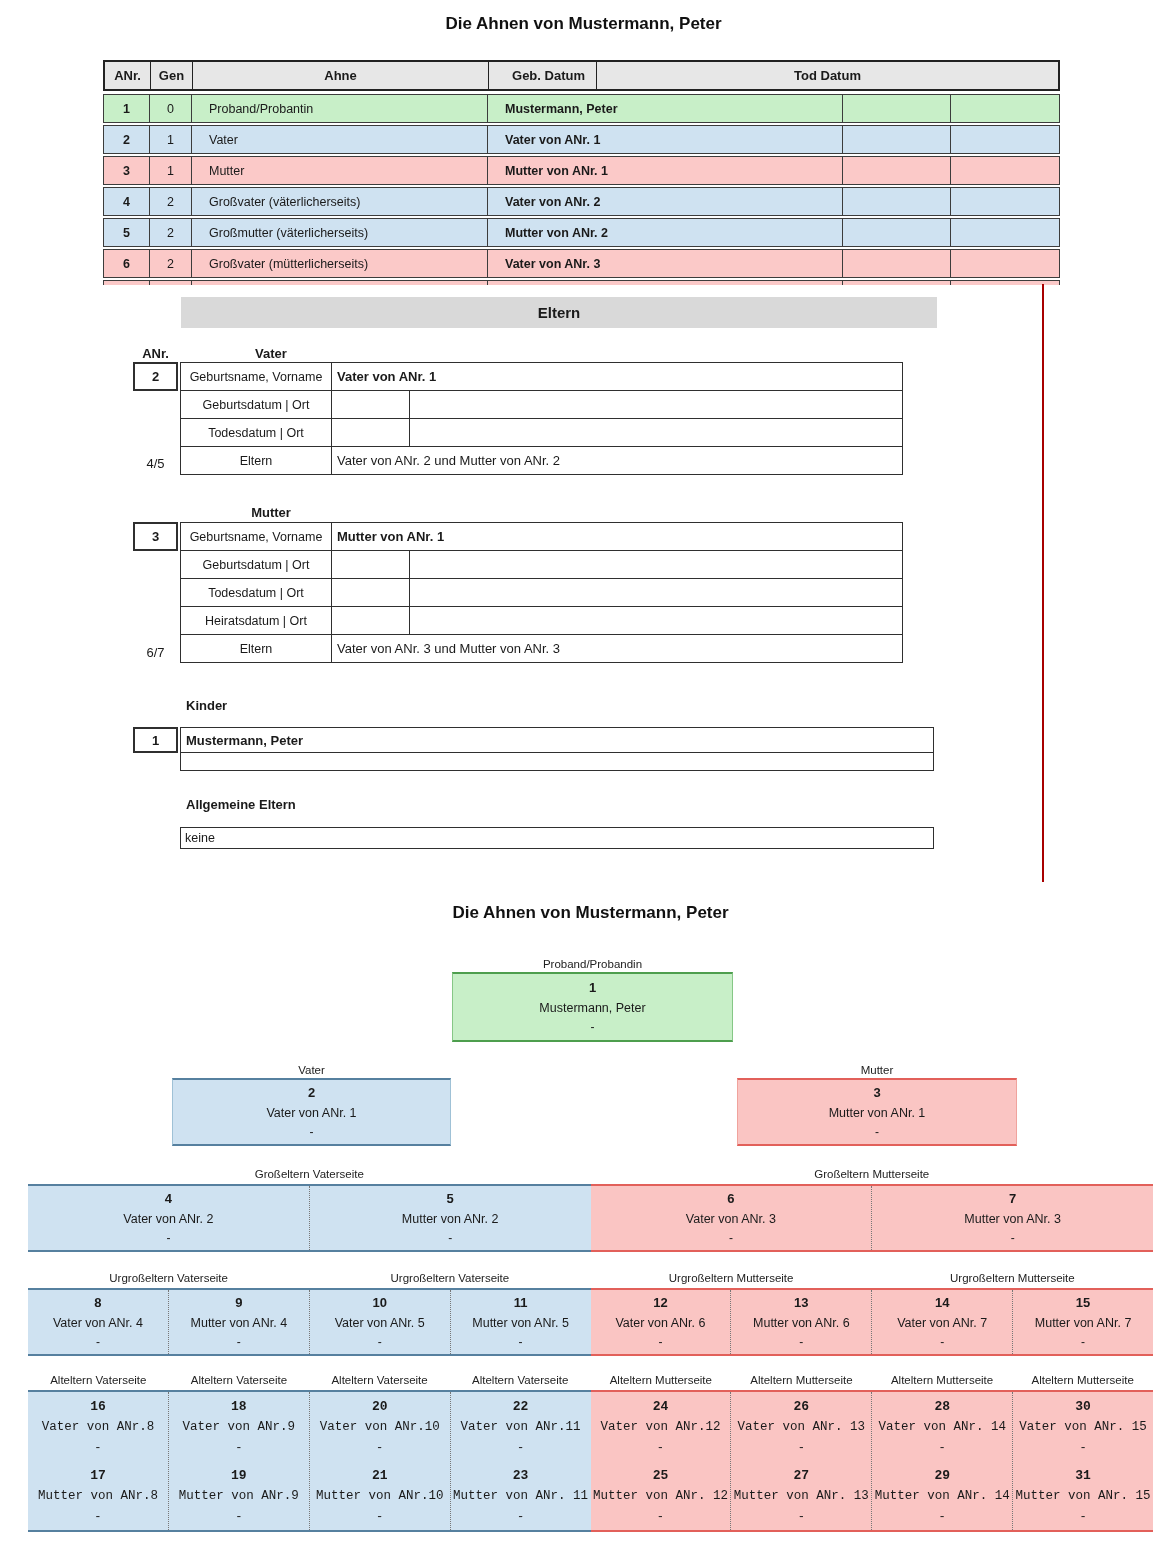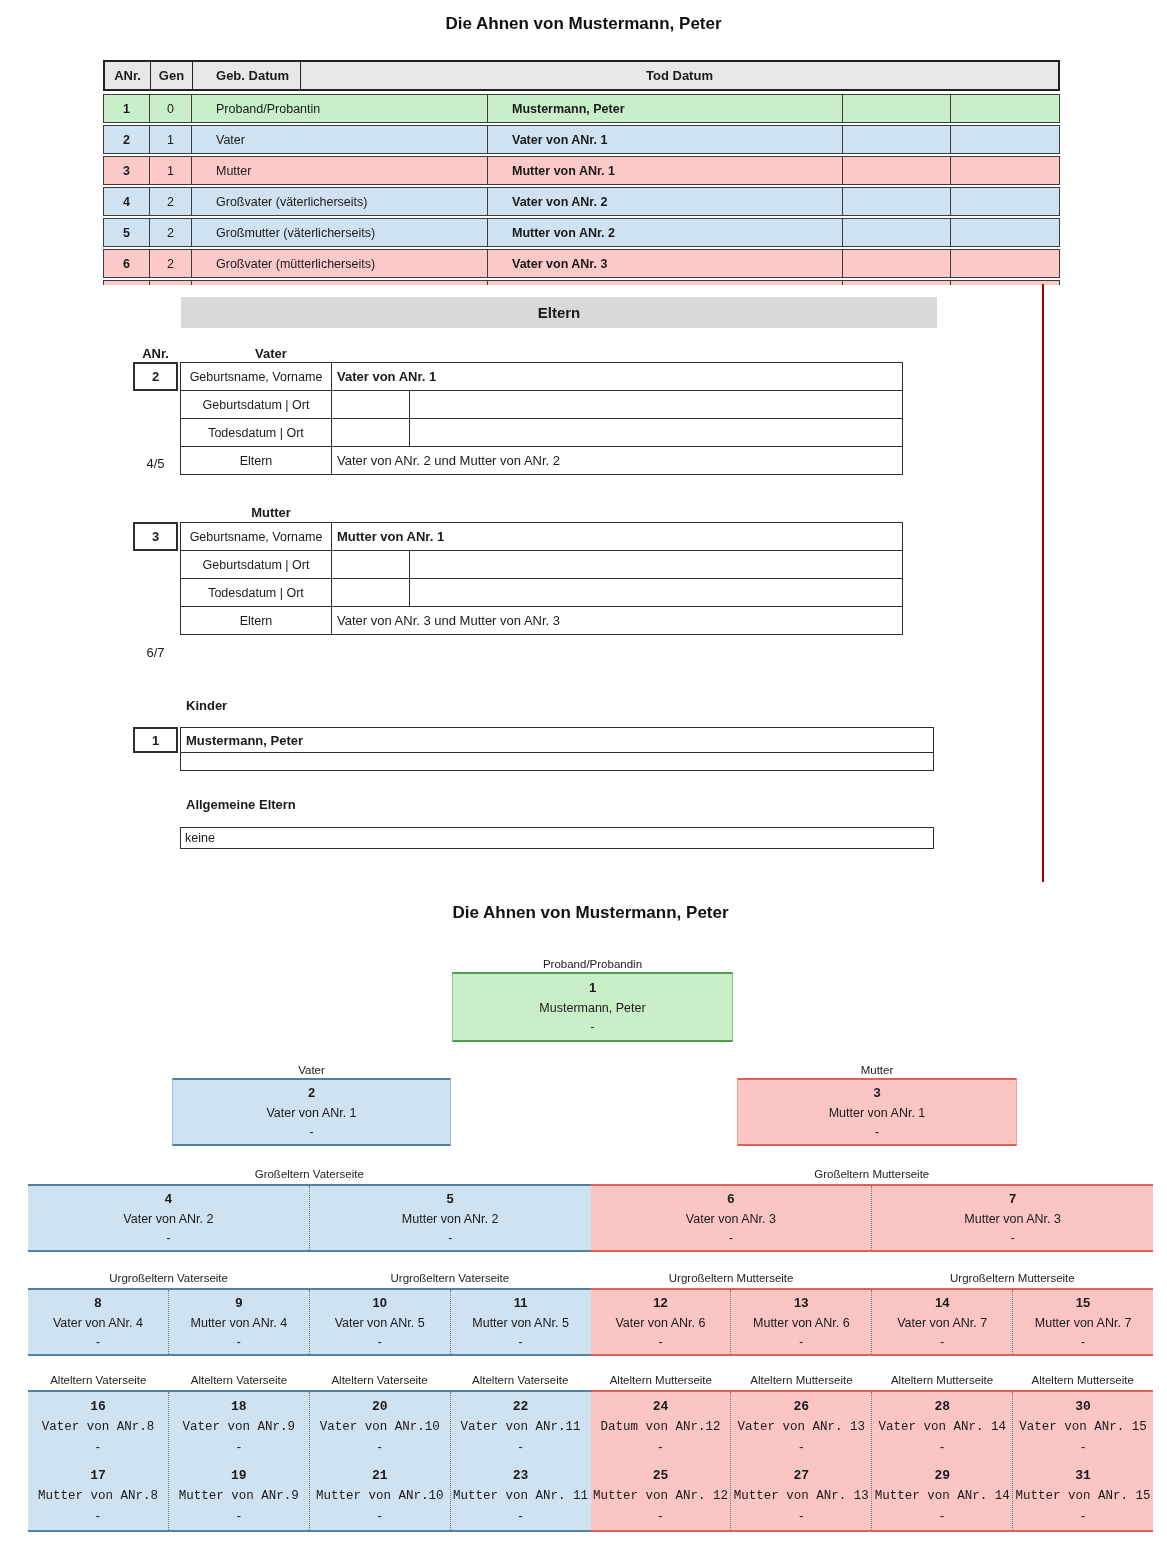--- a/index.html
+++ b/index.html
@@ -13,21 +13,21 @@
   .t1{position:absolute;left:103px;top:60px;width:957px;}
   .t1-head{display:flex;height:31px;border:2px solid #222;background:#e7e7e7;box-sizing:border-box;}
   .t1-head .hc{display:flex;align-items:center;justify-content:center;
                font-size:13px;font-weight:bold;box-sizing:border-box;}
   .t1-head .hc + .hc{border-left:1px solid #222;}
   .t1-row{display:flex;height:27px;margin-top:2px;border:1px solid #3c3c3c;box-sizing:content-box;}
   .t1-row.first{margin-top:3px;}
   .t1-row .dc{display:flex;align-items:center;font-size:12.5px;box-sizing:border-box;overflow:hidden;}
   .t1-row .dc + .dc{border-left:1px solid #3c3c3c;}
   .dc.ctr{justify-content:center;}
-  .dc.al{padding-left:24px;}
+  .dc.al{padding-left:17px;}
   .bld{font-weight:bold;}
   .w0{width:45px;} .w1{width:42px;} .w2{width:296px;} .w3{width:355px;} .w4{width:108px;padding-left:12px;} .w5{width:109px;flex:1;}
   .bg-green{background:#c8efc8;} .bg-blue{background:#cfe2f1;} .bg-pink{background:#fbc9c8;}
 
   
   .red-line{position:absolute;left:1042px;top:284px;width:2px;height:598px;background:#a80000;}
 
   
   .banner{position:absolute;left:181px;top:297px;width:756px;height:31px;background:#d9d9d9;
           display:flex;align-items:center;justify-content:center;font-size:15px;font-weight:bold;}
@@ -82,20 +82,21 @@
 <body>
 
 <div id="page">
 
   <div class="sec1">
     <div class="big-title" style="top:14px;">Die Ahnen von Mustermann, Peter</div>
     <div class="t1">
       <div class="t1-head">
         <div class="hc w0">ANr.</div>
         <div class="hc w1">Gen</div>
+        <div class="hc w2">Ahne</div>
         <div class="hc w4">Geb. Datum</div>
         <div class="hc w5">Tod Datum</div>
       </div>
 
       <div class="t1-row first bg-green">
         <div class="dc ctr bld w0">1</div>
         <div class="dc ctr w1">0</div>
         <div class="dc al w2">Proband/Probantin</div>
         <div class="dc al bld w3">Mustermann, Peter</div>
         <div class="dc w4"></div>
@@ -189,20 +190,25 @@
       <div class="fc fl">Geburtsname, Vorname</div>
       <div class="fc fv bld">Mutter von ANr. 1</div>
     </div>
     <div class="frow">
       <div class="fc fl">Geburtsdatum | Ort</div>
       <div class="fc fvs"></div>
       <div class="fc fvr"></div>
     </div>
     <div class="frow">
       <div class="fc fl">Todesdatum | Ort</div>
+      <div class="fc fvs"></div>
+      <div class="fc fvr"></div>
+    </div>
+    <div class="frow">
+      <div class="fc fl">Heiratsdatum | Ort</div>
       <div class="fc fvs"></div>
       <div class="fc fvr"></div>
     </div>
     <div class="frow">
       <div class="fc fl">Eltern</div>
       <div class="fc fv">Vater von ANr. 3 und Mutter von ANr. 3</div>
     </div>
   </div>
   <div class="side-num" style="top:645px;">6/7</div>
 
@@ -395,21 +401,21 @@
             <div class="tb-num">23</div>
             <div class="tb-nm">Mutter von ANr. 11</div>
             <div class="tb-dash">-</div>
           </div>
         </div>
       </div>
       <div class="half half-pink">
         <div class="alt-col">
           <div class="alt-entry">
             <div class="tb-num">24</div>
-            <div class="tb-nm">Datum von ANr.12</div>
+            <div class="tb-nm">Vater von ANr.12</div>
             <div class="tb-dash">-</div>
           </div>
           <div class="alt-entry">
             <div class="tb-num">25</div>
             <div class="tb-nm">Mutter von ANr. 12</div>
             <div class="tb-dash">-</div>
           </div>
         </div>
         <div class="alt-col">
           <div class="alt-entry">

